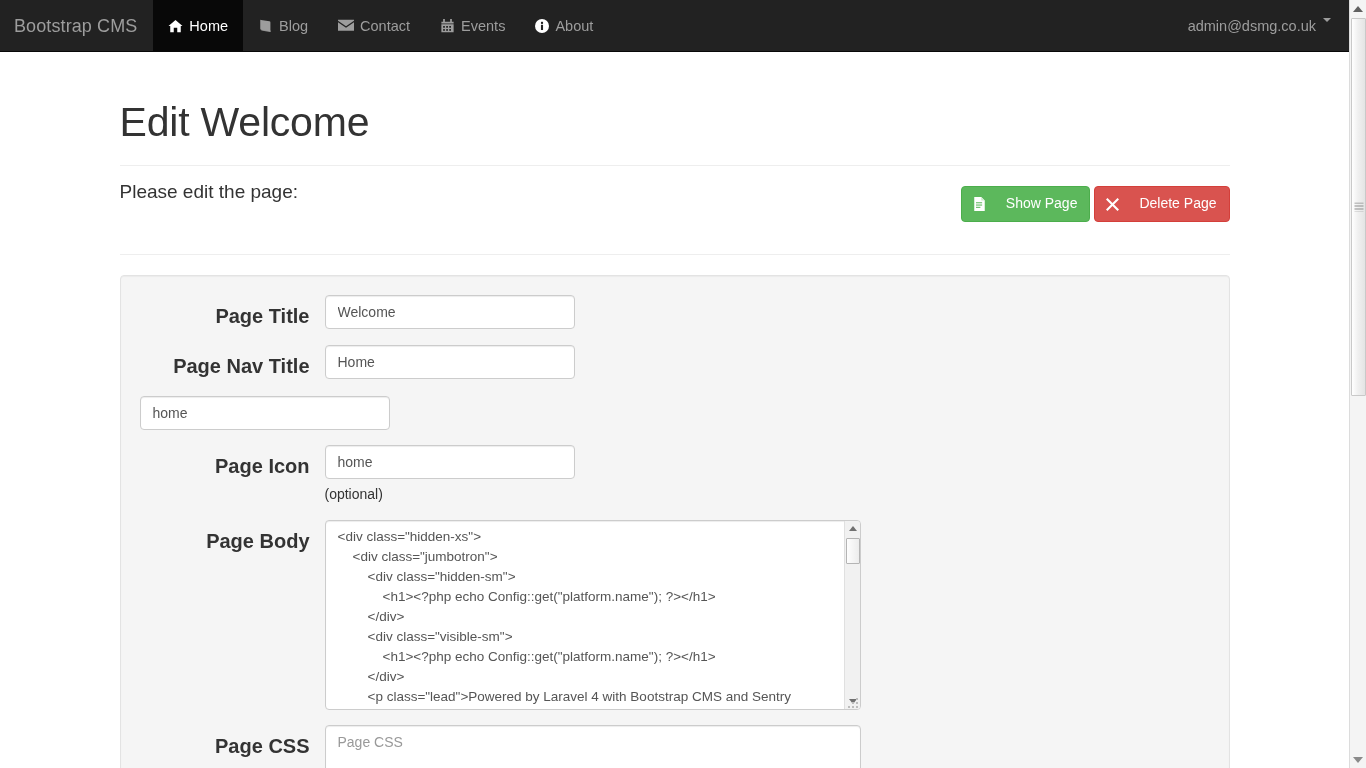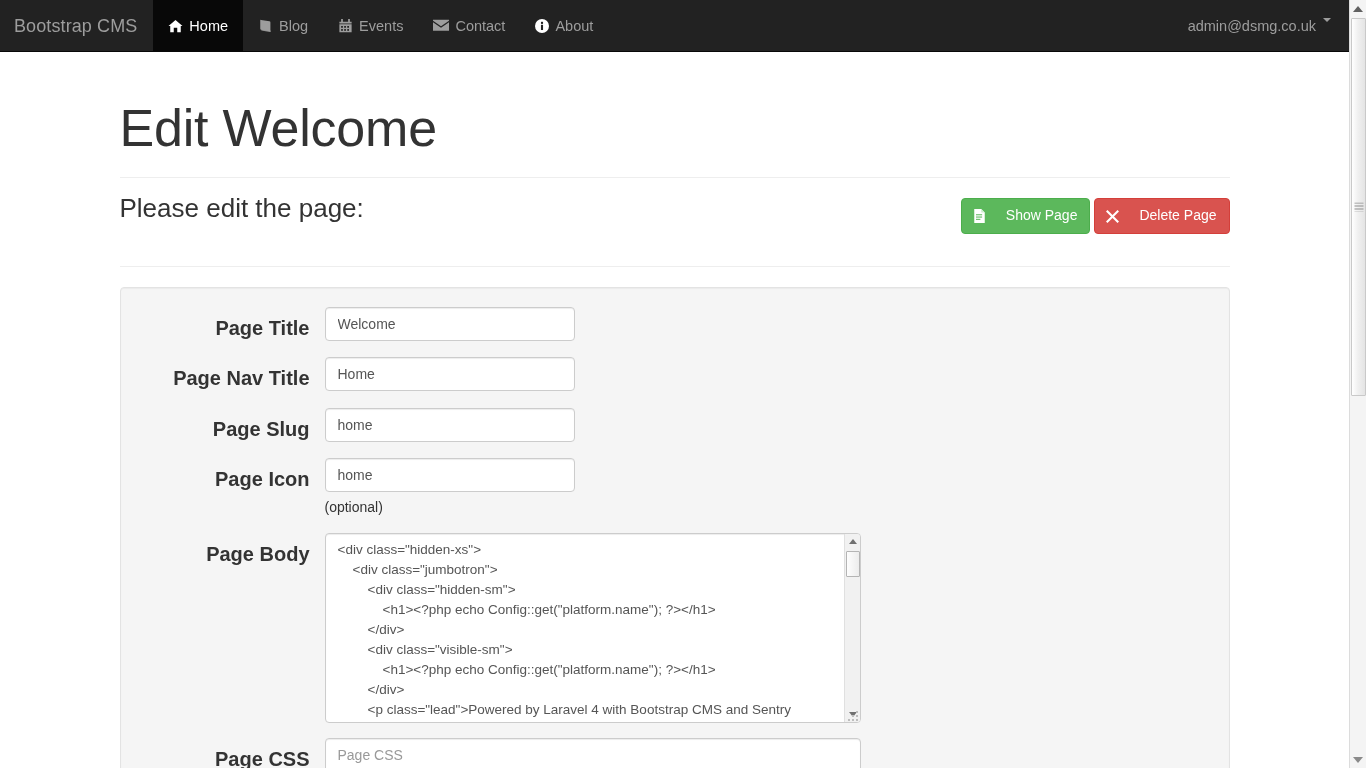--- a/index.html
+++ b/index.html
@@ -78,41 +78,41 @@
     width: 1349px;
     height: 716px;
     overflow: hidden;
   }
   .inner {
     margin: 0 auto;
     width: 1140px;
     padding: 0 15px;
   }
   h1.page-title {
-    font-size: 52px;
+    font-size: 41px;
     font-weight: normal;
     color: #333333;
     margin: 48px 0 0 0;
     line-height: 1.1;
     letter-spacing: -.2px;
   }
   .hr {
     border: 0;
     border-top: 1px solid #eeeeee;
     margin: 20px 0 0 0;
     height: 0;
   }
   .subhead-row {
     display: flex;
     align-items: flex-start;
     justify-content: space-between;
     margin-top: 16px;
   }
   h3.subhead {
-    font-size: 26px;
+    font-size: 19px;
     font-weight: normal;
     color: #333333;
     margin: 0;
     line-height: 1.1;
   }
   .btn-group { display: flex; gap: 4px; margin-top: 4px; }
   .btn {
     display: inline-flex;
     align-items: center;
     gap: 20px;
@@ -333,43 +333,43 @@
         <svg width="15" height="14" viewBox="0 0 16 16" fill="#9d9d9d">
           <path d="M2 1.5 C2 1 2.4 .8 3 1 L12.5 2.6 C13.2 2.7 13.6 3.1 13.6 3.8 L13.6 13 C13.6 13.7 13.2 14 12.5 13.9 L3 12.3 C2.4 12.2 2 11.8 2 11.2 Z"></path>
           <path d="M3.2 13.2 L12.8 14.8 C13.4 14.9 13.8 14.7 14 14.2 L14.4 13.3 L3.4 11.5 Z" opacity=".85"></path>
         </svg>
       </span>
       <span>Blog</span>
     </div>
 
     <div class="nav-item">
       <span class="nav-icon">
+        <svg width="16" height="13" viewBox="0 0 18 13" fill="#9d9d9d">
+          <path d="M0 1.2 L9 7.4 L18 1.2 L18 0 L0 0 Z"></path>
+          <path d="M0 2.9 L0 12.5 L18 12.5 L18 2.9 L9 9 Z"></path>
+        </svg>
+      </span>
+      <span>Contact</span>
+    </div>
+
+    <div class="nav-item">
+      <span class="nav-icon">
         <svg width="15" height="14" viewBox="0 0 16 16" fill="#9d9d9d">
           <path d="M1 3 h14 v2 H1 Z M1 6 h14 v9 H1 Z M3 0 h2 v3 H3 Z M11 0 h2 v3 h-2 Z"></path>
           <g fill="#222222">
             <rect x="3" y="8" width="2" height="2"></rect>
               <rect x="6.5" y="8" width="2" height="2"></rect>
             <rect x="10" y="8" width="2" height="2"></rect>
               <rect x="3" y="11.5" width="2" height="2"></rect>
             <rect x="6.5" y="11.5" width="2" height="2"></rect>
               <rect x="10" y="11.5" width="2" height="2"></rect>
           </g>
         </svg>
       </span>
       <span>Events</span>
-    </div>
-
-    <div class="nav-item">
-      <span class="nav-icon">
-        <svg width="16" height="13" viewBox="0 0 18 13" fill="#9d9d9d">
-          <path d="M0 1.2 L9 7.4 L18 1.2 L18 0 L0 0 Z"></path>
-          <path d="M0 2.9 L0 12.5 L18 12.5 L18 2.9 L9 9 Z"></path>
-        </svg>
-      </span>
-      <span>Contact</span>
     </div>
 
     <div class="nav-item">
       <span class="nav-icon">
         <svg width="14" height="14" viewBox="0 0 16 16">
           <circle cx="8" cy="8" r="8" fill="#ffffff"></circle>
           <rect x="6.8" y="6.6" width="2.4" height="6" fill="#222222"></rect>
           <rect x="6.8" y="3.2" width="2.4" height="2.4" fill="#222222"></rect>
         </svg>
       </span>
@@ -434,21 +434,20 @@
       </div>
 
       <div class="form-group">
         <label class="ctrl-label">Page Nav Title</label>
         <div class="ctrl-wrap">
           <input class="form-control" type="text" value="Home" style="">
         </div>
       </div>
 
       <div class="form-group">
-        <label class="ctrl-label">Page Slug</label>
         <div class="ctrl-wrap">
           <input class="form-control" type="text" value="home" style="">
         </div>
       </div>
 
       <div class="form-group">
         <label class="ctrl-label">Page Icon</label>
         <div class="ctrl-wrap">
           <input class="form-control" type="text" value="home" style="">
           <span class="help-text">(optional)</span>

